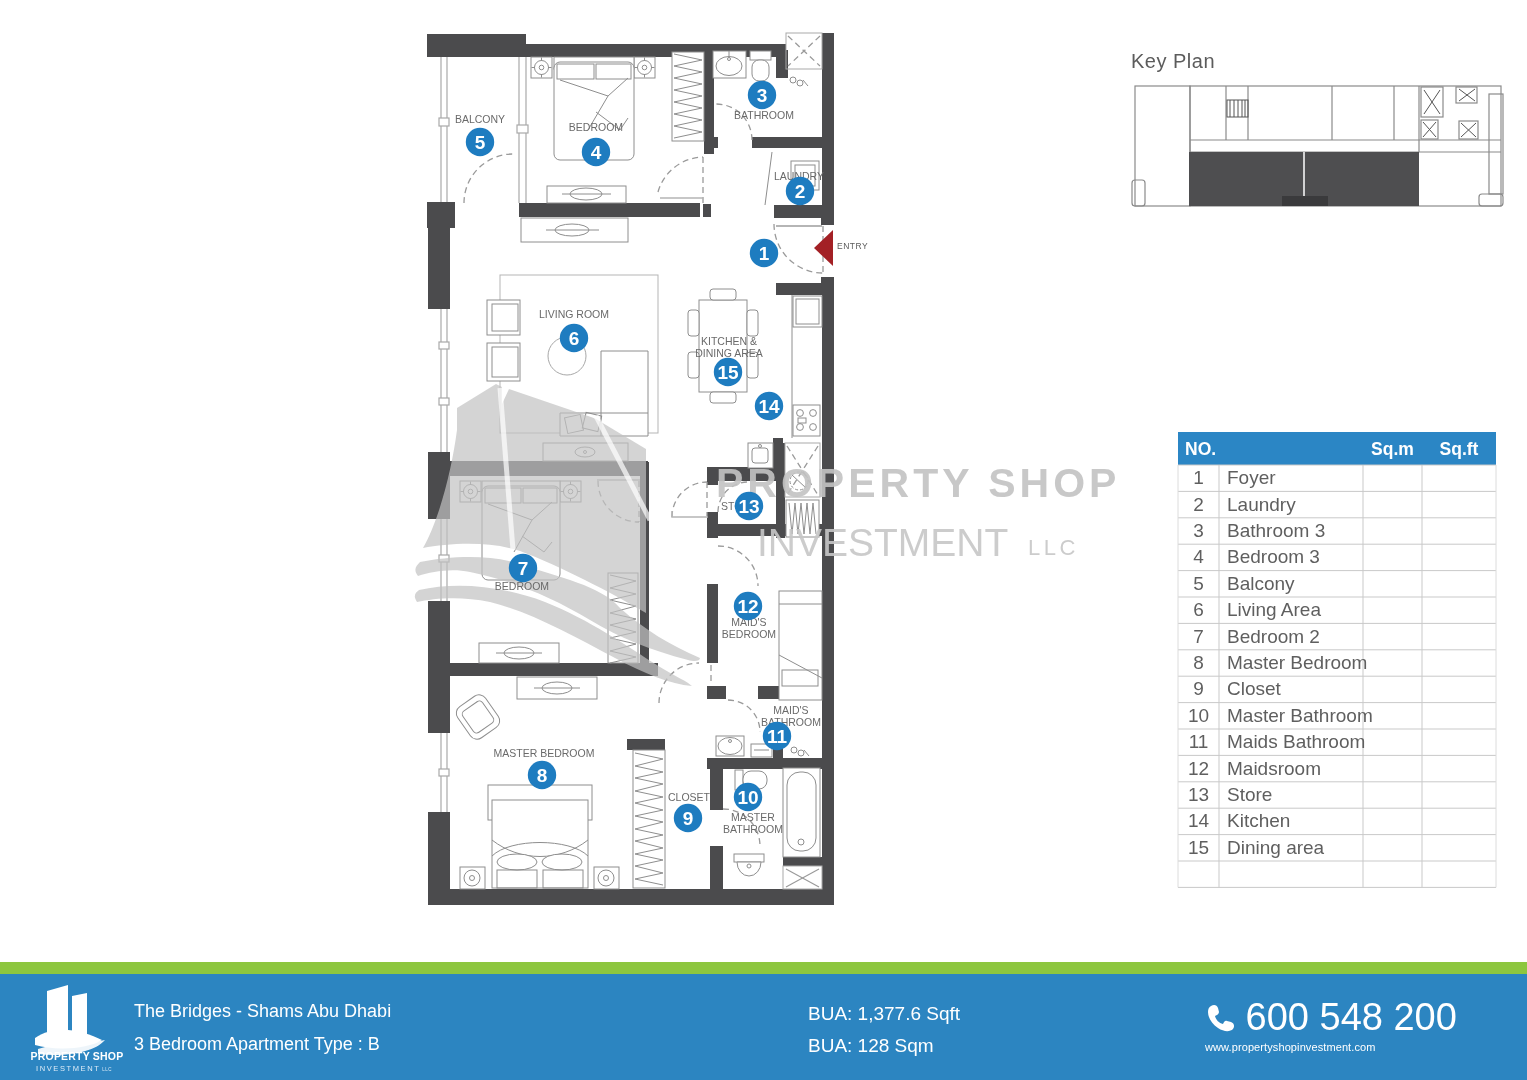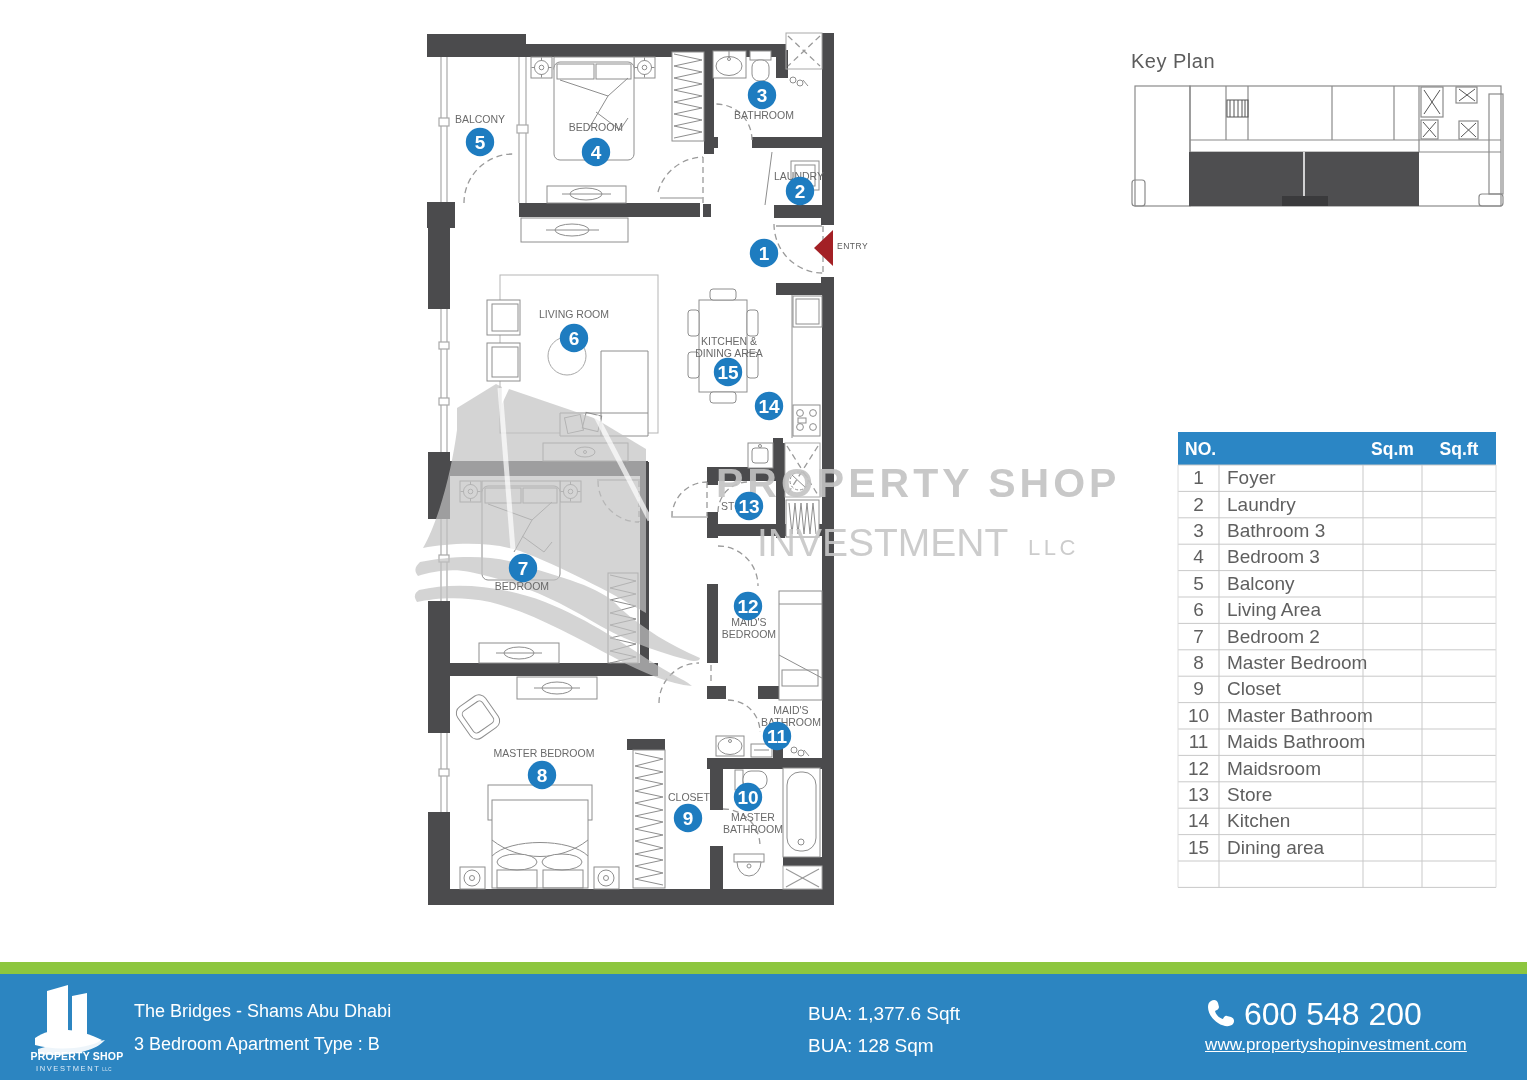--- a/index.html
+++ b/index.html
@@ -725,18 +725,18 @@
 <text x="55" y="82" font-size="10.5" font-weight="bold" fill="#ffffff" text-anchor="middle" letter-spacing="0.2">PROPERTY SHOP</text>
 <text x="52" y="93" font-size="7.5" fill="#dcebf7" text-anchor="middle" letter-spacing="1.6">INVESTMENT<tspan font-size="4.5" letter-spacing="0.5"> LLC</tspan></text>
 </svg>
 </div>
 
 <div class="abs" style="left:134px;top:995px;color:#ffffff;font-size:18px;line-height:33px;">The Bridges - Shams Abu Dhabi<br><span style="font-weight:normal;">3 Bedroom Apartment Type : B</span></div>
 
 <div class="abs" style="left:780px;top:998px;color:#ffffff;font-size:19px;line-height:32px;margin-left:28px;">BUA: 1,377.6 Sqft<br>BUA: 128 Sqm</div>
 
 <div class="abs" style="left:1205px;top:996px;width:262px;color:#ffffff;">
-<div style="font-size:32px;white-space:nowrap;"><svg width="30" height="28" viewBox="0 0 30 28" style="vertical-align:-2px;">
+<div style="font-size:38px;white-space:nowrap;"><svg width="30" height="28" viewBox="0 0 30 28" style="vertical-align:-2px;">
           <path fill="#fff" d="M6 2 C 9 0 12 1 13 4 L14 8 C14 10 12 11 10 12 C 11 16 14 19 18 20 C 19 18 20 16 22 17 L26 18 C 29 19 30 22 28 25 C 25 28 19 28 13 24 C 7 20 3 14 3 8 C 3 5 4 3 6 2 Z"></path>
         </svg> 600 548 200</div>
-<div style="font-size:17px;margin-top:2px;letter-spacing:0.1px;text-decoration:underline;">www.propertyshopinvestment.com</div>
+<div style="font-size:11px;margin-top:2px;letter-spacing:0.1px;">www.propertyshopinvestment.com</div>
 </div>
 </div>
 
 </body></html>

